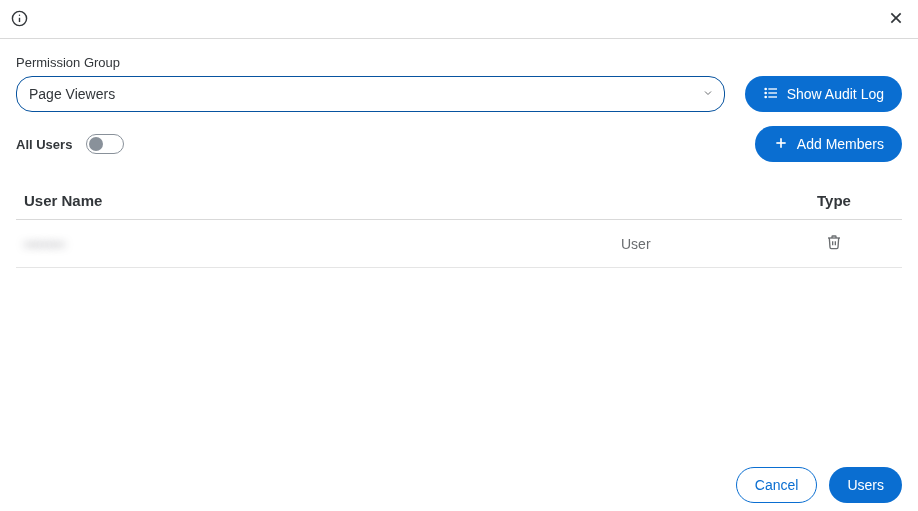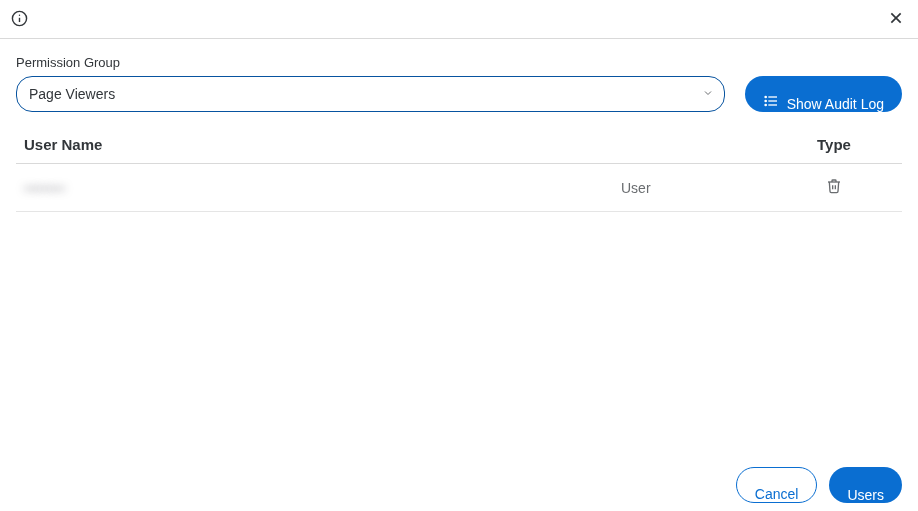--- a/index.html
+++ b/index.html
@@ -87,21 +87,21 @@
       transform: translateY(-50%);
       color: #6a6d70;
     }
     .btn {
       height: 36px;
       border-radius: 18px;
       padding: 0 18px;
       font-size: 14px;
       font-weight: 500;
       display: inline-flex;
-      align-items: flex-end;
+      align-items: center;
       gap: 8px;
       cursor: pointer;
       border: none;
       white-space: nowrap;
     }
     .btn-primary {
       background: #0a6ed1;
       color: #fff;
     }
     .btn-ghost {
@@ -243,20 +243,37 @@
           <line x1="8" y1="18" x2="21" y2="18"></line>
           <circle cx="4" cy="6" r="1" fill="#fff"></circle>
           <circle cx="4" cy="12" r="1" fill="#fff"></circle>
           <circle cx="4" cy="18" r="1" fill="#fff"></circle>
         </svg>
       </span>
       <span>Show Audit Log</span>
     </button>
   </div>
 
+  <div class="row2">
+    <div class="toggle-area">
+      <span class="toggle-label">All Users</span>
+      <div class="switch">
+        <div class="switch-knob"></div>
+      </div>
+    </div>
+    <button class="btn btn-primary">
+      <span>
+        <svg width="16" height="16" viewBox="0 0 24 24" fill="none" stroke="#fff" stroke-width="2.5">
+          <line x1="12" y1="5" x2="12" y2="19"></line>
+          <line x1="5" y1="12" x2="19" y2="12"></line>
+        </svg>
+      </span>
+      <span>Add Members</span>
+    </button>
+  </div>
 
   <div class="table">
     <div class="thead">
       <div class="th col-name">User Name</div>
       <div class="th col-type">Type</div>
     </div>
     <div class="trow">
       <div class="td td-name">———</div>
       <div class="td td-type">User</div>
       <div class="td td-actions">

